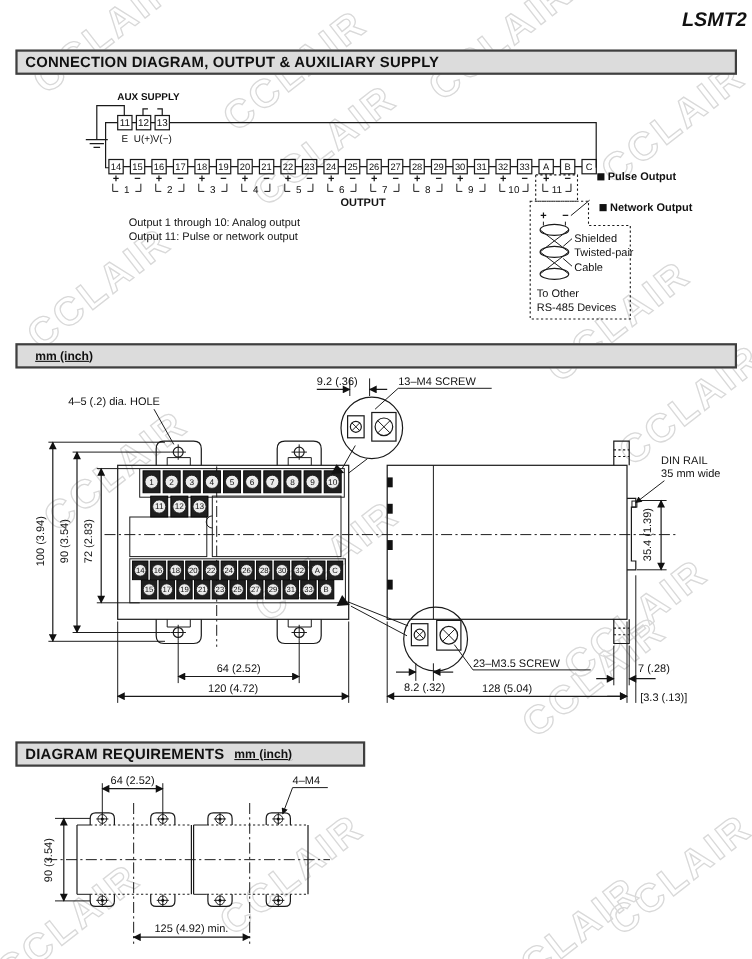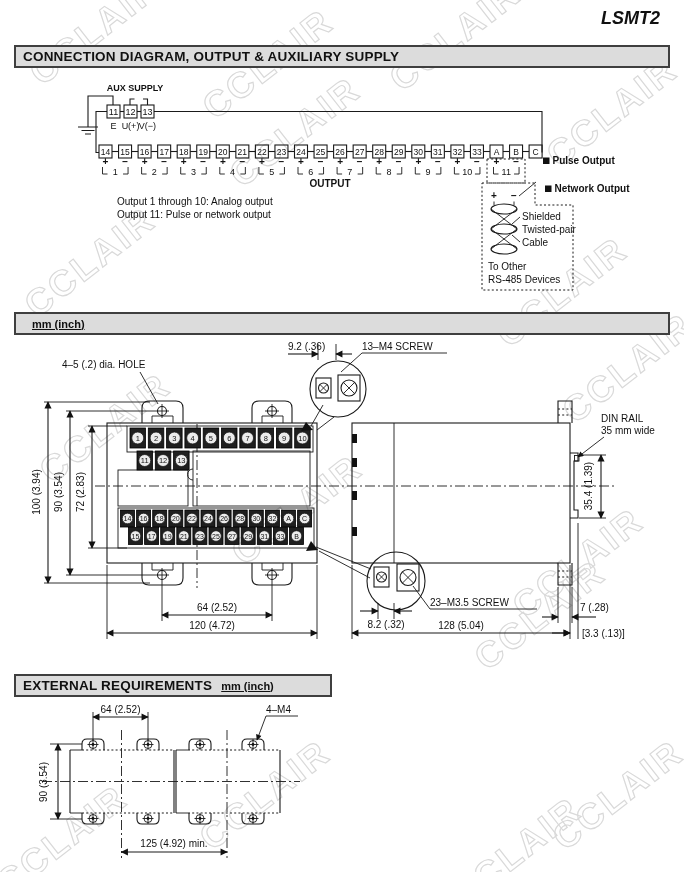--- a/index.html
+++ b/index.html
@@ -1,21 +1,21 @@
 <!DOCTYPE html>
 <html><head>
 <meta charset="utf-8">
 <style>
   html,body{margin:0;padding:0;background:#fff;}
   .page{position:relative;width:684px;height:872px;background:#ffffff;overflow:hidden;
         font-family:"Liberation Sans",sans-serif;color:#111;}
   .wm{position:absolute;font:800 36px "Liberation Sans",sans-serif;letter-spacing:3px;
       color:transparent;-webkit-text-stroke:1.2px #d9d9d9;
       transform:translate(-50%,-50%) rotate(-38deg);white-space:nowrap;pointer-events:none;z-index:0;}
-  .title{position:absolute;top:8px;right:24px;font-style:italic;font-weight:700;font-size:18px;z-index:2;}
+  .title{position:absolute;top:8px;right:5px;font-style:italic;font-weight:700;font-size:18px;z-index:2;}
   .secbar{position:absolute;left:14px;width:656px;height:23px;background:#dcdcdc;
           border:2px solid #3f3f3f;box-sizing:border-box;display:flex;align-items:center;
           padding-left:7px;z-index:2;}
   .secbar .st{font-weight:bold;font-size:13.5px;letter-spacing:0.2px;}
   .secbar .su{font-weight:bold;font-size:11px;margin-left:9px;text-decoration:underline;}
   #sec2{top:312px;} #sec1{top:45px;} #sec3{top:674px;width:318px;}
   svg{position:absolute;left:0;z-index:1;}
   #conn{top:74px;} #dims{top:338px;} #mount{top:700px;}
   svg line,svg path,svg rect,svg circle,svg ellipse,svg polyline{fill:none;stroke:#1a1a1a;stroke-width:1.1px;}
   svg .thin{stroke-width:0.9px;}
@@ -55,21 +55,21 @@
 
   <div class="title">LSMT2</div>
 
   <div class="secbar" id="sec1">
     <span class="st">CONNECTION DIAGRAM, OUTPUT &amp; AUXILIARY SUPPLY</span>
   </div>
   <div class="secbar" id="sec2">
     <span class="su">mm (inch)</span>
   </div>
   <div class="secbar" id="sec3">
-    <span class="st">EXTERNAL REQUIREMENTS</span>
+    <span class="st">DIAGRAM REQUIREMENTS</span>
     <span class="su">mm (inch)</span>
   </div>
 
   <svg id="conn" width="684" height="234" viewBox="0 0 684 234">
     <text x="135" y="17" class="s9 b mid">AUX SUPPLY</text>
 
     <path d="M130,31 V25 H134.5 M147.5,31 V25 H143"></path>
 
     <path d="M88,53 V22 H113 V31"></path>
     <path d="M78,53 H98 M81.5,56.5 H94.5 M85,60 H91"></path>

